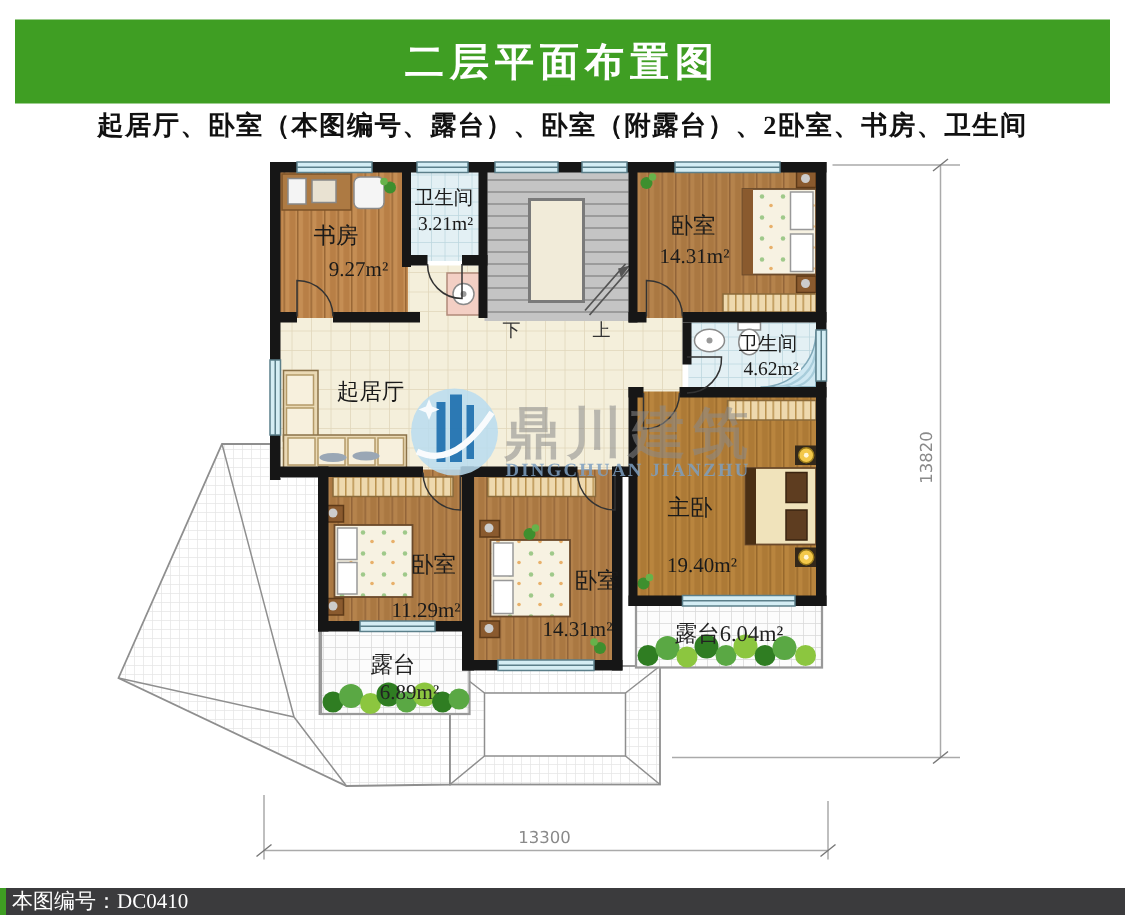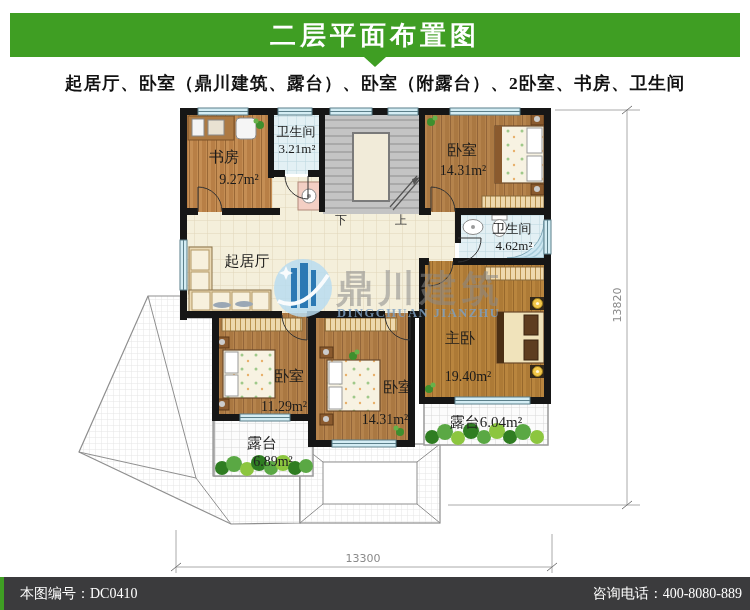--- a/index.html
+++ b/index.html
@@ -2,56 +2,56 @@
 <html><head>
 <meta charset="utf-8">
 <style>
   html,body{margin:0;padding:0;}
   body{
     width:750px;height:610px;position:relative;background:#ffffff;
     font-family:"Liberation Sans",sans-serif;overflow:hidden;
     outline:1px solid #e0e0e0;
   }
   .header-bar{
-    position:absolute;left:10px;right:10px;top:13px;height:44px;
+    position:absolute;left:10px;right:10px;top:13px;height:56px;
     background:#3f9e23;display:flex;align-items:center;justify-content:center;
   }
   .header-bar .title{
     color:#ffffff;font-size:26px;font-weight:bold;letter-spacing:4px;
     font-family:"Liberation Sans",sans-serif;
   }
   .header-pointer{
     position:absolute;top:57px;left:50%;margin-left:-11px;
     width:0;height:0;border-left:11px solid transparent;border-right:11px solid transparent;
     border-top:10px solid #3f9e23;
   }
   .subtitle{
     position:absolute;top:70px;left:0;right:0;height:26px;line-height:26px;
     text-align:center;font-size:17.5px;font-weight:bold;color:#111111;
     font-family:"Liberation Serif",serif;letter-spacing:1px;
   }
   .plan-wrap{position:absolute;top:96px;left:0;width:750px;height:492px;}
   .footer-bar{
-    position:absolute;left:0;right:0;bottom:0;height:33px;background:#3b3b3d;
+    position:absolute;left:0;right:0;bottom:0;height:18px;background:#3b3b3d;
     display:flex;align-items:center;justify-content:space-between;
-    padding:0 8px 0 20px;box-sizing:border-box;
+    padding:0 8px 0 8px;box-sizing:border-box;
   }
   .footer-accent{position:absolute;left:0;top:0;bottom:0;width:4px;background:#3f9e23;}
   .footer-bar span{color:#ffffff;font-size:14px;white-space:nowrap;font-family:"Liberation Serif",serif;}
   svg text{font-family:"Liberation Serif",serif;}
   .dim-text{font-family:"DejaVu Sans",sans-serif;fill:#8a8a8a;font-size:11px;}
 </style>
 </head>
 <body>
 
 <div class="header-bar">
   <span class="title">二层平面布置图</span>
 </div>
 <div class="header-pointer"></div>
-<div class="subtitle">起居厅、卧室（鼎川建筑、露台）、卧室（附露台）、2卧室、书房、卫生间</div>
+<div class="subtitle">起居厅、卧室（本图编号、露台）、卧室（附露台）、2卧室、书房、卫生间</div>
 
 <div class="plan-wrap">
 <svg width="750" height="492" viewBox="0 96 750 492" xmlns="http://www.w3.org/2000/svg">
   <defs>
     <pattern id="pat-tile" width="13" height="13" patternUnits="userSpaceOnUse">
       <rect width="13" height="13" fill="#f4efdb"></rect>
       <path d="M13 0 V13 H0" fill="none" stroke="#e0d6ba" stroke-width="1"></path>
     </pattern>
     <pattern id="pat-bath" width="9" height="9" patternUnits="userSpaceOnUse">
       <rect width="9" height="9" fill="#e3f0f4"></rect>
@@ -399,14 +399,13 @@
     </g>
     <text x="336" y="301" font-size="37" font-weight="bold" fill="#8a8a8a" opacity="0.55" letter-spacing="5">鼎川建筑</text>
     <text x="337" y="317" font-size="12.5" font-weight="bold" fill="#7d9fc0" opacity="0.85" letter-spacing="1.5" font-family="Liberation Sans,sans-serif">DINGCHUAN JIANZHU</text>
   </g>
 </svg>
 </div>
 
 <div class="footer-bar">
   <div class="footer-accent"></div>
   <span>本图编号：DC0410</span>
-  <span>咨询电话：400-8080-889</span>
 </div>
 
 </body></html>

